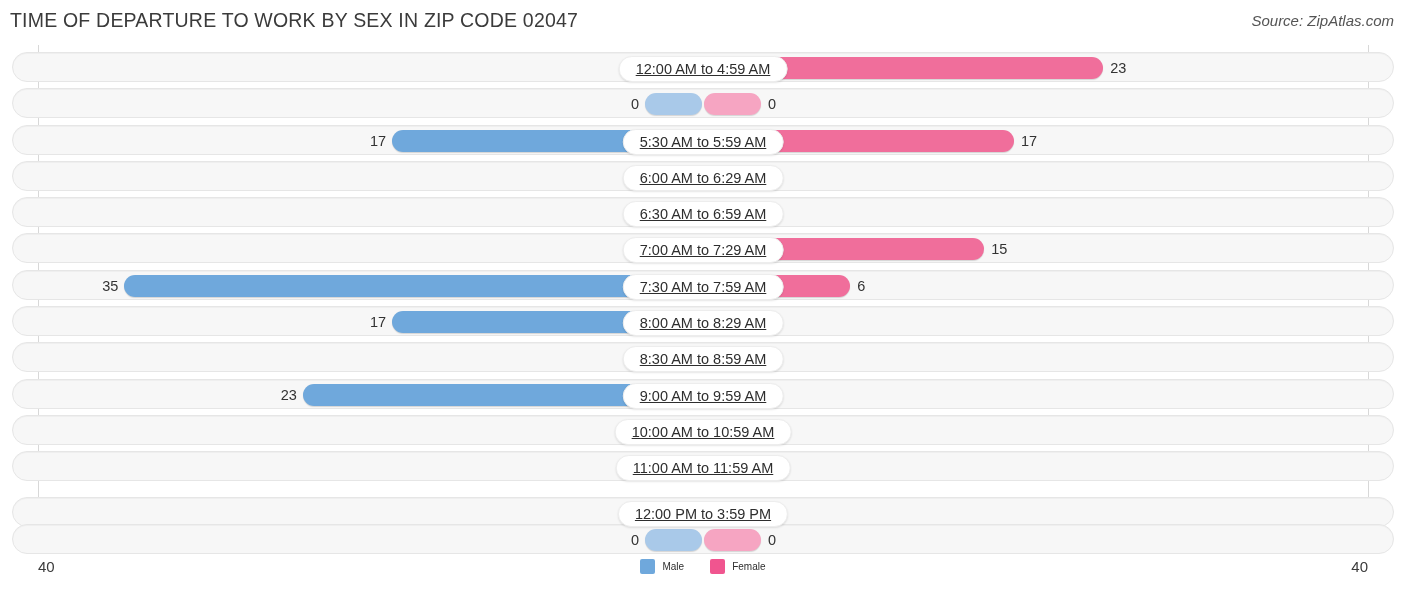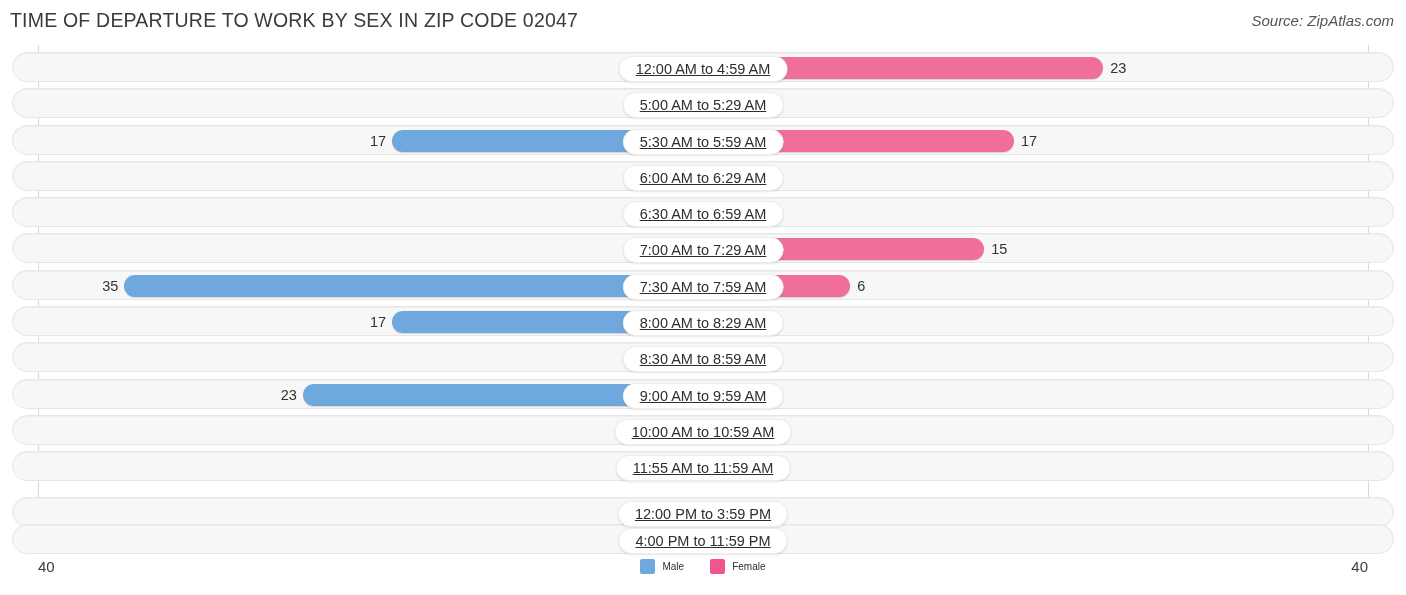--- a/index.html
+++ b/index.html
@@ -169,21 +169,20 @@
         <div class="val male" style="right: calc(50% + 64px);">0</div>
         <div class="bar female" style="width: 399.125px; background: rgb(240, 110, 155);"></div>
         <div class="val female" style="left: calc(50% + 407.125px);">23</div>
         <div class="cat-pill">12:00 AM to 4:59 AM</div>
       </div>
       <div class="row" style="top: 43.28px;">
         <div class="bar male" style="width: 57px; background: rgb(169, 201, 233);"></div>
         <div class="val male" style="right: calc(50% + 64px);">0</div>
         <div class="bar female" style="width: 57px; background: rgb(246, 165, 194);"></div>
         <div class="val female" style="left: calc(50% + 65px);">0</div>
-        <div class="cat-pill">5:00 AM to 5:29 AM</div>
       </div>
       <div class="row" style="top: 79.56px;">
         <div class="bar male" style="width: 309.875px; background: rgb(111, 168, 220);"></div>
         <div class="val male" style="right: calc(50% + 316.875px);">17</div>
         <div class="bar female" style="width: 309.875px; background: rgb(240, 110, 155);"></div>
         <div class="val female" style="left: calc(50% + 317.875px);">17</div>
         <div class="cat-pill">5:30 AM to 5:59 AM</div>
       </div>
       <div class="row" style="top: 115.84px;">
         <div class="bar male" style="width: 57px; background: rgb(169, 201, 233);"></div>
@@ -239,35 +238,34 @@
         <div class="val male" style="right: calc(50% + 64px);">0</div>
         <div class="bar female" style="width: 57px; background: rgb(246, 165, 194);"></div>
         <div class="val female" style="left: calc(50% + 65px);">0</div>
         <div class="cat-pill">10:00 AM to 10:59 AM</div>
       </div>
       <div class="row" style="top: 406.08px;">
         <div class="bar male" style="width: 57px; background: rgb(169, 201, 233);"></div>
         <div class="val male" style="right: calc(50% + 64px);">0</div>
         <div class="bar female" style="width: 57px; background: rgb(246, 165, 194);"></div>
         <div class="val female" style="left: calc(50% + 65px);">0</div>
-        <div class="cat-pill">11:55 AM to 11:59 AM</div>
+        <div class="cat-pill">11:00 AM to 11:59 AM</div>
       </div>
       <div class="row" style="top: 442.36px; margin-top: 10px;">
         <div class="bar male" style="width: 57px; background: rgb(169, 201, 233);"></div>
         <div class="val male" style="right: calc(50% + 64px);">0</div>
         <div class="bar female" style="width: 57px; background: rgb(246, 165, 194);"></div>
         <div class="val female" style="left: calc(50% + 65px);">0</div>
         <div class="cat-pill">12:00 PM to 3:59 PM</div>
       </div>
       <div class="row" style="top: 478.64px;">
         <div class="bar male" style="width: 57px; background: rgb(169, 201, 233);"></div>
         <div class="val male" style="right: calc(50% + 64px);">0</div>
         <div class="bar female" style="width: 57px; background: rgb(246, 165, 194);"></div>
         <div class="val female" style="left: calc(50% + 65px);">0</div>
-        <div class="cat-pill">4:00 PM to 11:59 PM</div>
       </div>
     </div>
 </div>
 
 <div id="footer">
   <div class="axis-tick" id="tick-left">40</div>
   <div class="axis-tick" id="tick-right">40</div>
   <div id="legend">
     <div class="legend-item">
       <span class="legend-swatch" id="sw-male" style="background: rgb(111, 168, 220);"></span>

